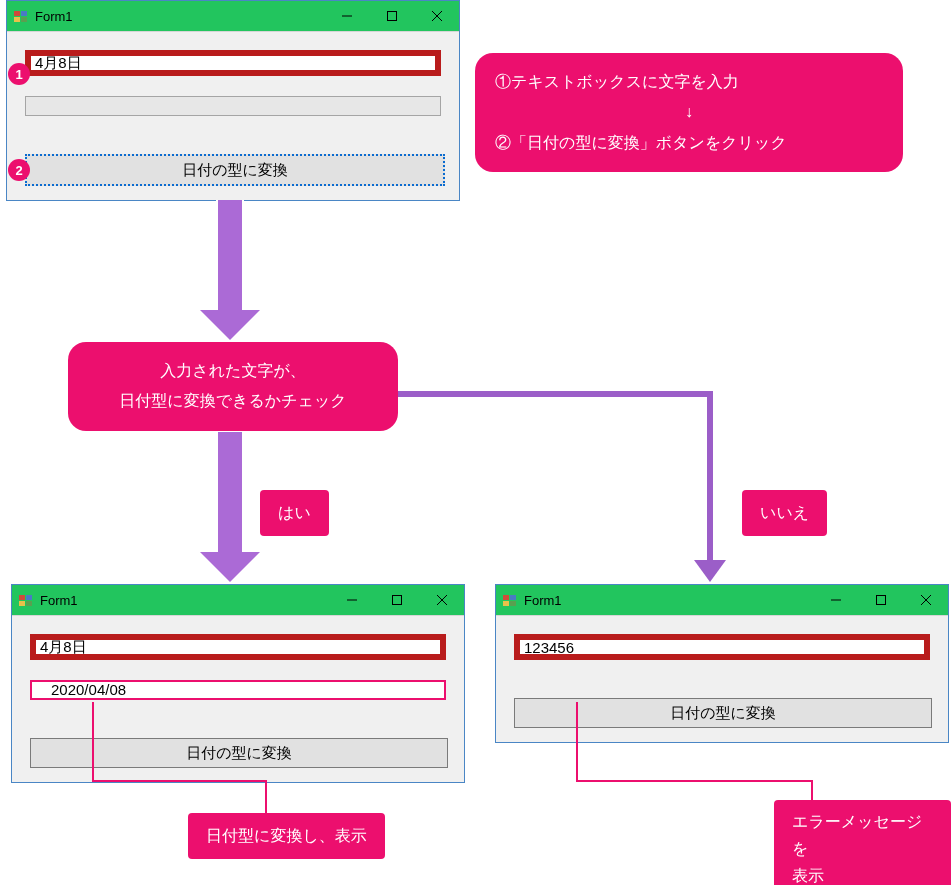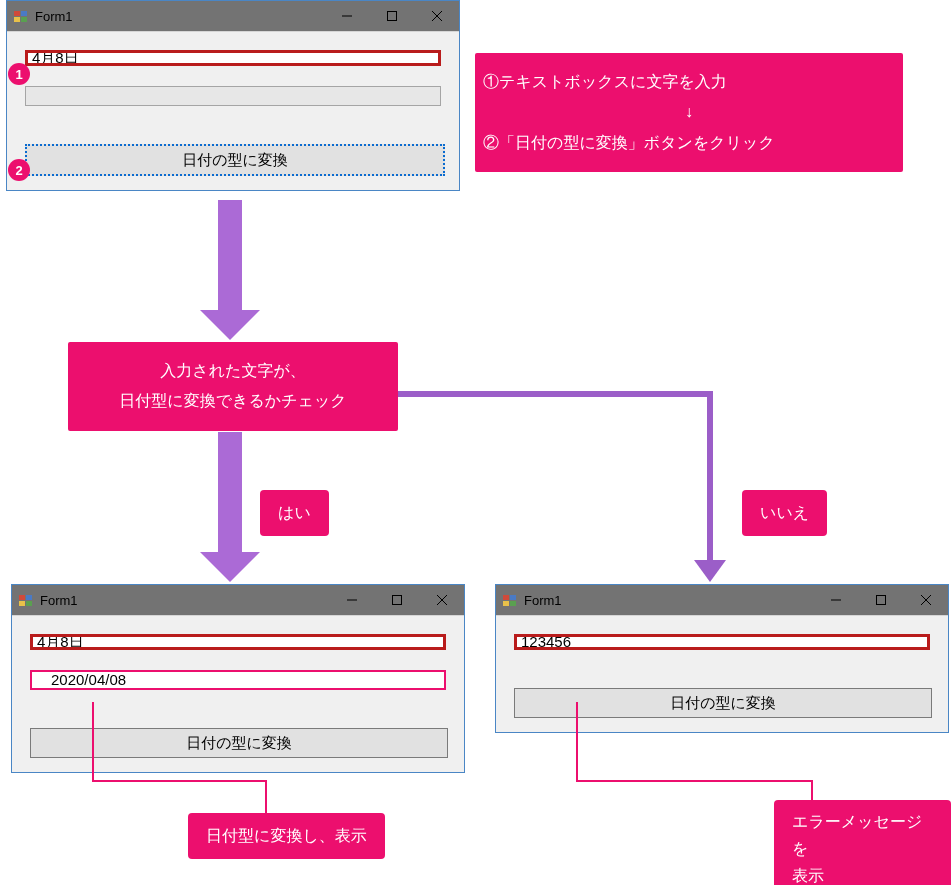--- a/index.html
+++ b/index.html
@@ -1,35 +1,35 @@
 <!DOCTYPE html>
 <html><head>
 <meta charset="utf-8">
 <style>
   html,body{margin:0;padding:0;background:#fff;font-family:"Meiryo","Yu Gothic",sans-serif;font-size:14px;}
   .canvas{position:relative;width:951px;height:885px;}
   .abs{position:absolute;box-sizing:border-box;}
 
   
   .win{border:1px solid #4a86c5;background:#f0f0f0;}
-  .titlebar{height:30px;background:#737373;display:flex;align-items:center;border-bottom:1px solid #d6d6d6;}
+  .titlebar{height:30px;background:#22c55e;display:flex;align-items:center;border-bottom:1px solid #d6d6d6;}
   .titlebar .ticon{width:16px;height:16px;margin:0 6px 0 6px;}
   .titlebar .ttitle{flex:0 0 auto;font-size:13px;color:#000;}
   .titlebar .tspacer{flex:1 1 auto;}
   .titlebar .ctrl{width:45px;height:28px;display:flex;align-items:center;justify-content:center;cursor:default;}
   .body{padding:18px 18px 14px 18px;}
-  .tbox{width:100%;height:16px;border:3px solid #b91c1c;background:#fff;padding:2px 4px;font-size:15px;line-height:20px;box-sizing:border-box;}
+  .tbox{width:100%;height:26px;border:6px solid #b91c1c;background:#fff;padding:2px 4px;font-size:15px;line-height:20px;box-sizing:border-box;}
   .readbox{width:100%;height:20px;border:1px solid #a5a5a5;background:#e7e7e7;padding:1px 20px;font-size:15px;line-height:16px;box-sizing:border-box;margin-top:20px;}
   .readbox.white{background:#fff;}
   .btn{width:100%;height:28px;margin-top:38px;border:2px dotted #0a6bd0;background:#e1e1e1;display:flex;align-items:center;justify-content:center;font-size:15px;}
   .btn.plain{border:1px solid #7a7a7a;background:#e1e1e1;margin-top:38px;}
   .highlight-output{outline:2px solid #ec0f6e;outline-offset:-2px;}
 
   
-  .callout{background:#ec0f6e;color:#fff;border-radius:2px;padding:14px 8px;font-size:16px;line-height:1.9;}
+  .callout{background:#ec0f6e;color:#fff;border-radius:18px;padding:14px 20px;font-size:16px;line-height:1.9;}
   .callout.small{padding:8px 18px;font-size:16px;border-radius:4px;}
   .callout.center{text-align:center;}
 
   
   .badge{width:22px;height:22px;border-radius:50%;background:#ec0f6e;color:#fff;display:flex;align-items:center;justify-content:center;font-size:13px;font-weight:bold;}
 
   
   .varrow{position:absolute;}
   .varrow .stem{width:24px;background:#ab6ad6;margin:0 auto;border-left:2px solid #fff;border-right:2px solid #fff;}
   .varrow .head{width:0;height:0;border-left:30px solid transparent;border-right:30px solid transparent;border-top:30px solid #ab6ad6;margin:0 auto;}

